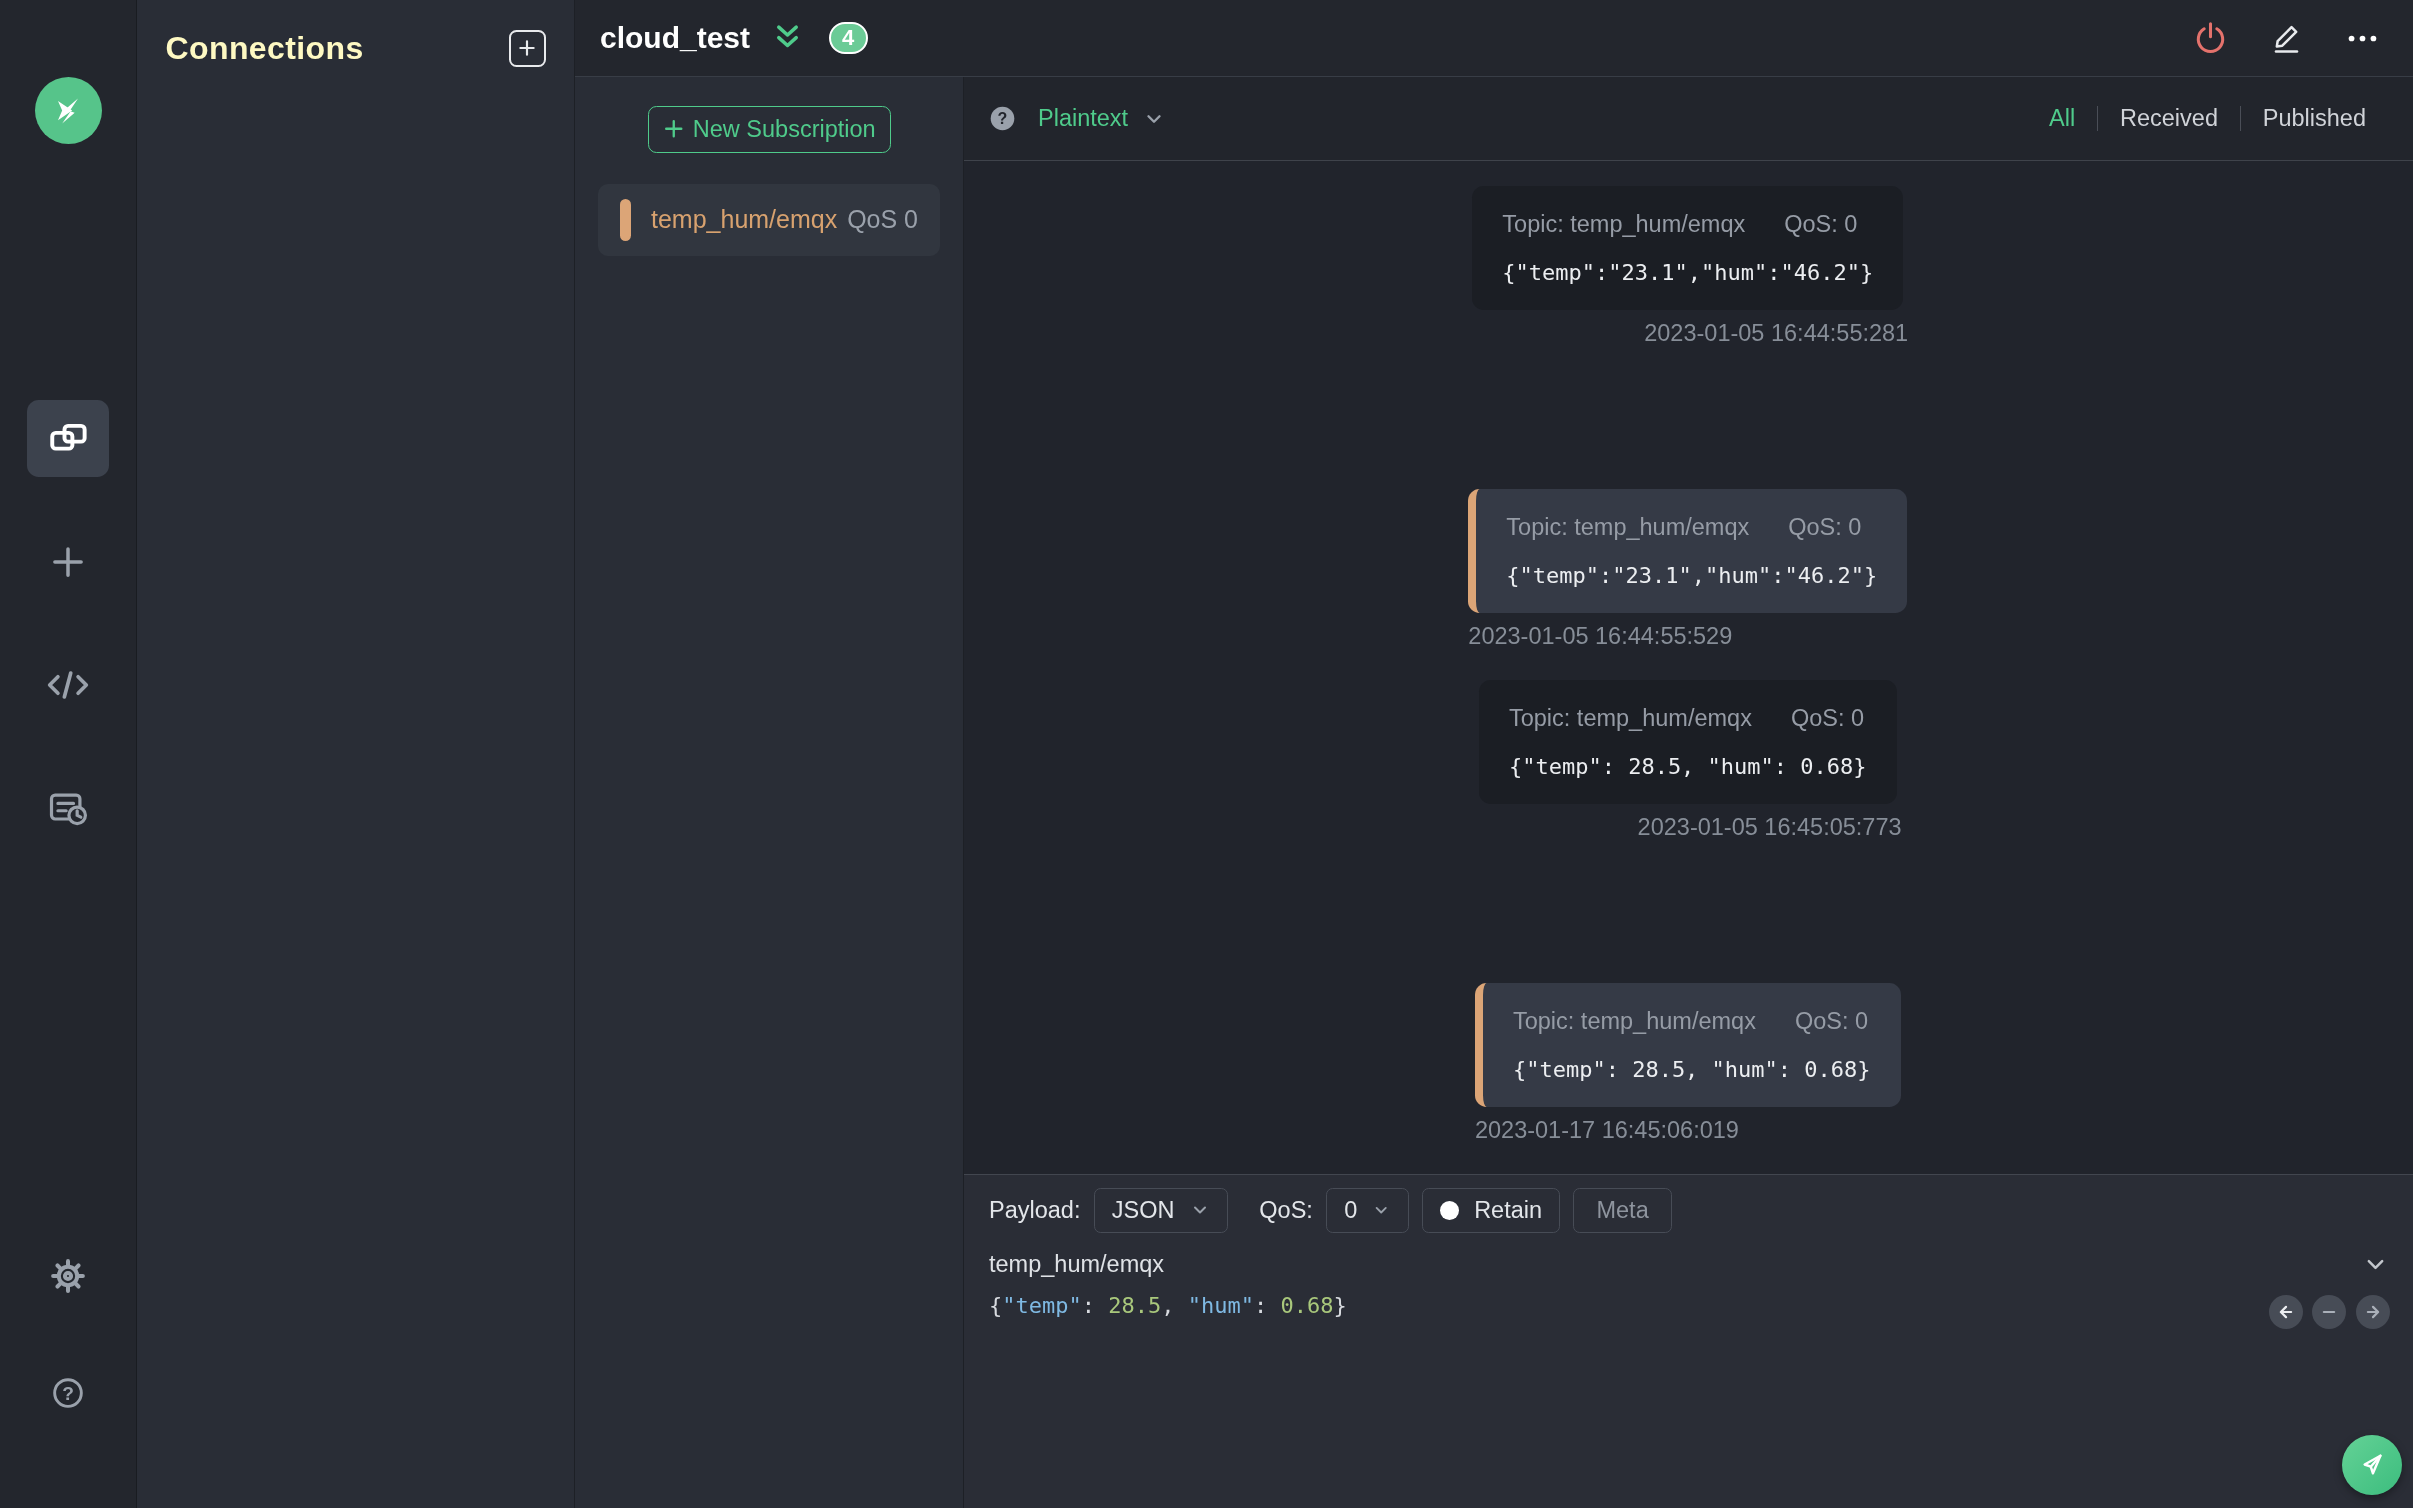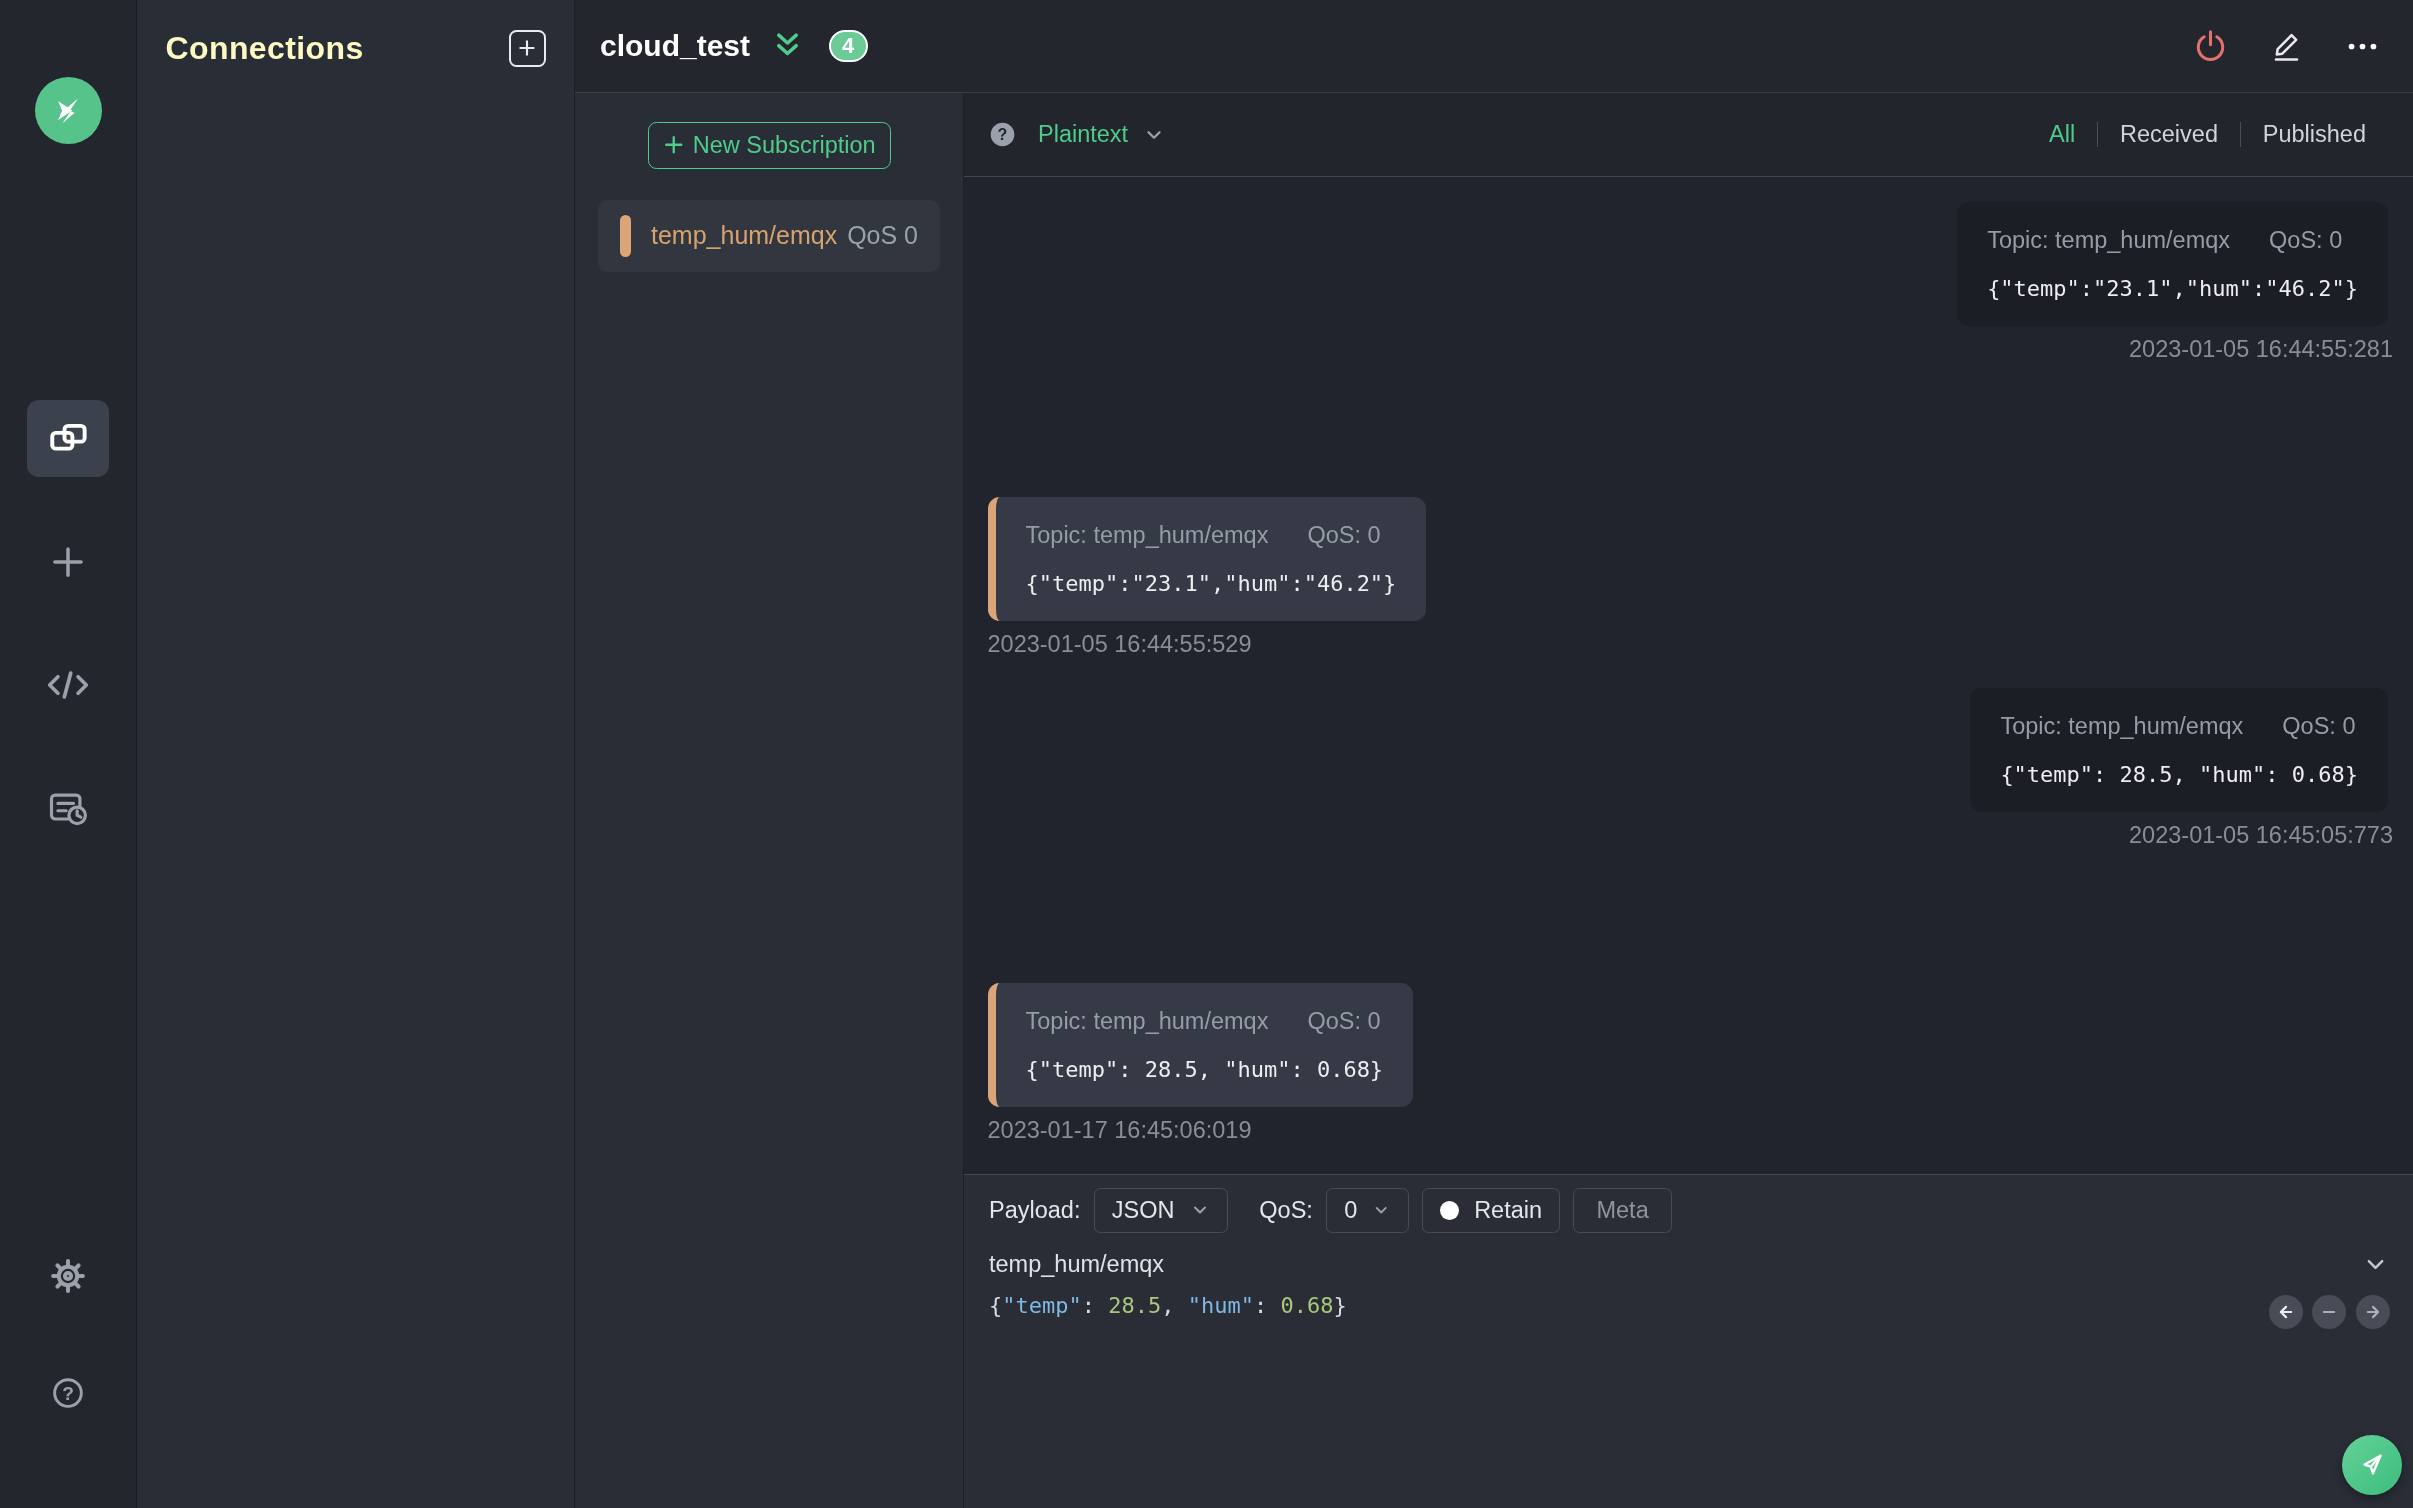--- a/index.html
+++ b/index.html
@@ -28,21 +28,21 @@
   .conn-title{font-size:32px;font-weight:bold;color:#fef9c3;letter-spacing:0.4px;}
   .add-btn{width:37px;height:37px;border:2.1px solid #e8eaed;border-radius:7.5px;background:none;
            display:flex;align-items:center;justify-content:center;cursor:pointer;box-sizing:border-box;}
   .conn-item{margin:4.2px 14.2px 0 14.2px;height:80px;background:#343a45;border-radius:10px;
              display:flex;align-items:center;padding:0 22px;gap:17px;box-sizing:border-box;}
   .conn-dot{width:11.7px;height:11.7px;border-radius:50%;background:#4fcb8b;flex-shrink:0;}
   .conn-name{color:#4fcb8b;font-size:25px;white-space:nowrap;overflow:hidden;}
 
   
   .right{flex:1;display:flex;flex-direction:column;min-width:0;}
-  .conn-header{height:93px;background:#23262d;border-bottom:0.8px solid #383d46;flex-shrink:0;
+  .conn-header{height:77px;background:#23262d;border-bottom:0.8px solid #383d46;flex-shrink:0;
                display:flex;align-items:center;padding:0 32px 0 25px;box-sizing:border-box;}
   .page-title{font-size:30px;font-weight:bold;color:#ffffff;}
   .collapse{margin-left:20px;display:flex;align-items:center;}
   .badge{margin-left:23.5px;min-width:39px;height:32px;padding:0 10px;border-radius:16px;
          background:#6bcb96;border:2.1px solid #ffffff;color:#ffffff;font-size:22px;font-weight:bold;
          display:flex;align-items:center;justify-content:center;box-sizing:border-box;}
   .header-actions{margin-left:auto;display:flex;align-items:center;gap:39px;}
   .icon-btn{background:none;border:none;padding:0;cursor:pointer;display:flex;align-items:center;}
 
   .body{flex:1;display:flex;min-height:0;}
@@ -63,21 +63,21 @@
   .messages{flex:1;display:flex;flex-direction:column;min-width:0;background:#21242c;}
   .msg-toolbar{height:84px;background:#22252c;border-bottom:0.8px solid #3f434b;flex-shrink:0;
                display:flex;align-items:center;padding:0 25px;box-sizing:border-box;}
   .format-select{margin-left:22px;display:flex;align-items:center;gap:15px;background:none;border:none;
                  color:#4fcb8b;font-size:23.5px;cursor:pointer;font-family:inherit;padding:0;}
   .filters{margin-left:auto;display:flex;align-items:center;}
   .filter{background:none;border:none;font-size:23.5px;color:#d0d3d8;cursor:pointer;padding:0 22px;font-family:inherit;}
   .filter.active{color:#4fcb8b;}
   .filter-sep{width:0.8px;height:25px;background:#4a4e57;}
 
-  .msg-list{flex:1;overflow:hidden;padding:25px 25px 0 23.5px;display:flex;flex-direction:column;}
+  .msg-list{flex:1;overflow:hidden;padding:25px 25px 0 23.5px;display:flex;flex-direction:column;align-items:center;}
   .msg-row{display:flex;flex-direction:column;margin-bottom:30px;}
   .msg-row.left{align-items:flex-start;}
   .msg-row.right{align-items:flex-end;}
   .msg-card{background:#1b1e24;border-radius:11.7px;padding:25px 30px;max-width:754px;}
   .msg-row.left .msg-card{background:#353a46;border-left:8.4px solid #dca577;}
   .msg-meta{display:flex;gap:39px;color:#969ca6;font-size:23.5px;white-space:nowrap;}
   .msg-payload{margin-top:22px;font-family:"DejaVu Sans Mono",monospace;font-size:22px;color:#eceef1;white-space:nowrap;}
   .msg-time{margin-top:10px;color:#878e98;font-size:23.5px;}
   .msg-row.right .msg-time{margin-right:-5px;}
 

